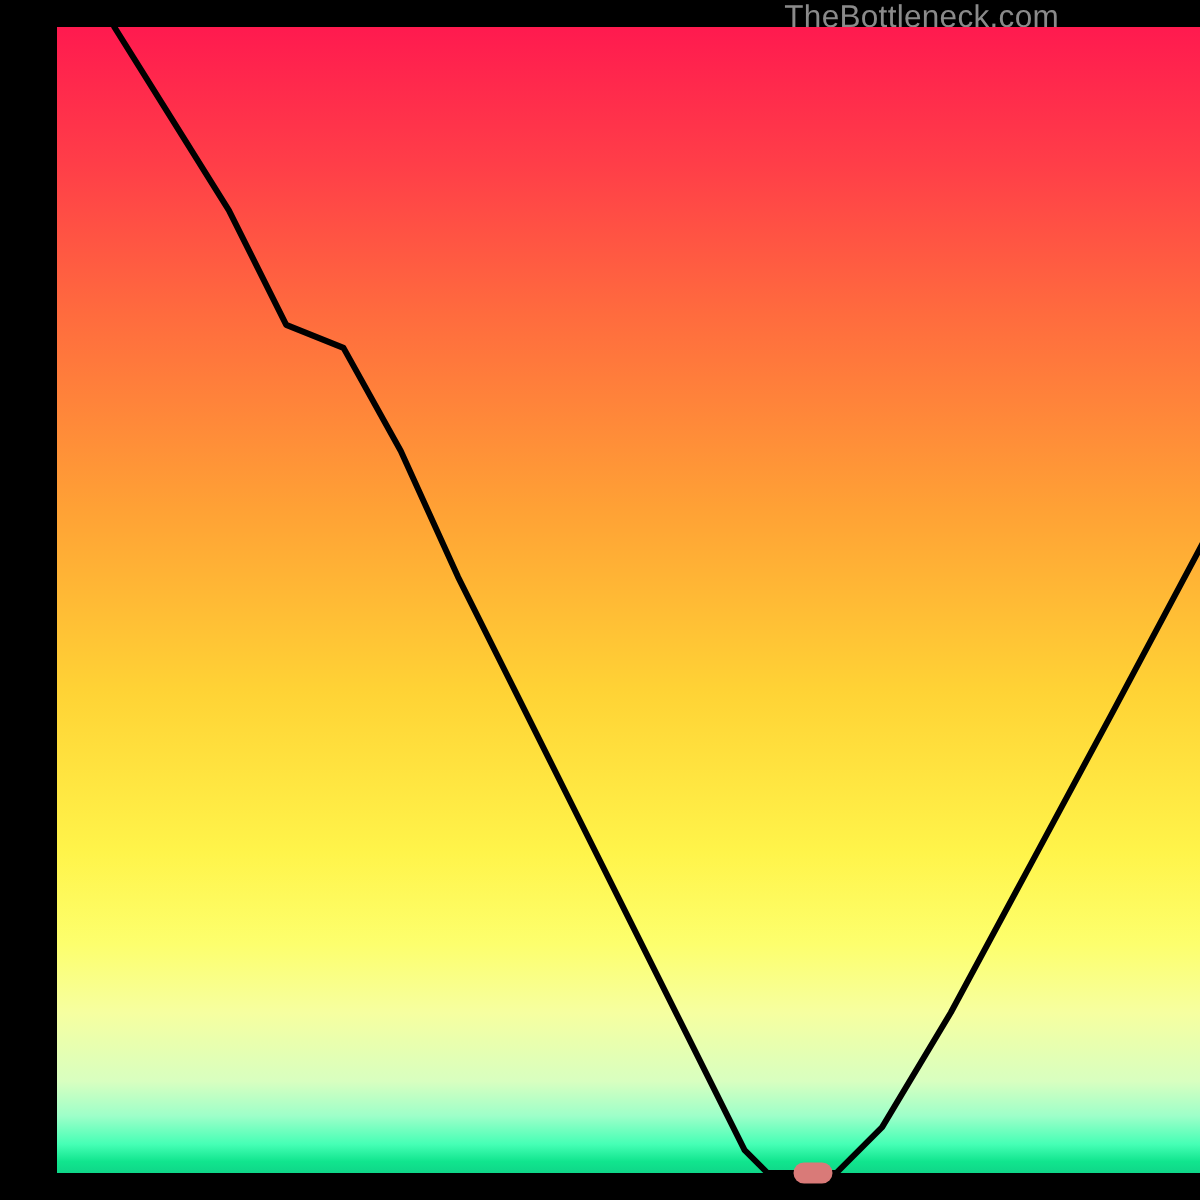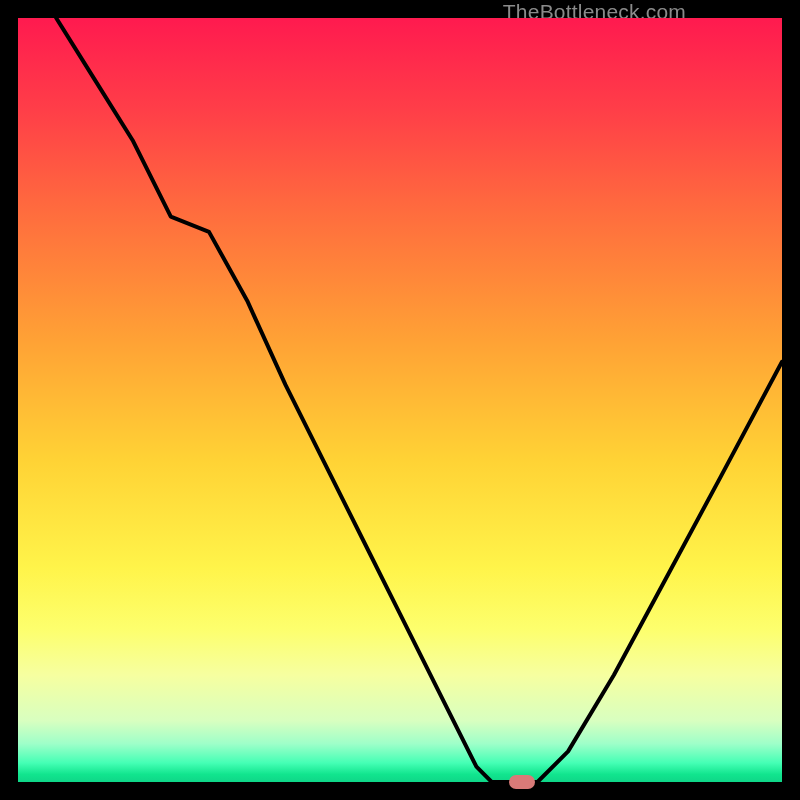--- a/index.html
+++ b/index.html
@@ -8,20 +8,21 @@
     width: 800px;
     height: 800px;
     background: #000;
     overflow: hidden;
   }
   .frame {
     position: relative;
     width: 708px;
     height: 800px;
     background: #000;
+    margin-left: 20px;
   }
   .plot {
     position: absolute;
     left: 18px;
     top: 18px;
     width: 764px;
     height: 764px;
     background: linear-gradient(
       to bottom,
       #ff1a4f 0%,

